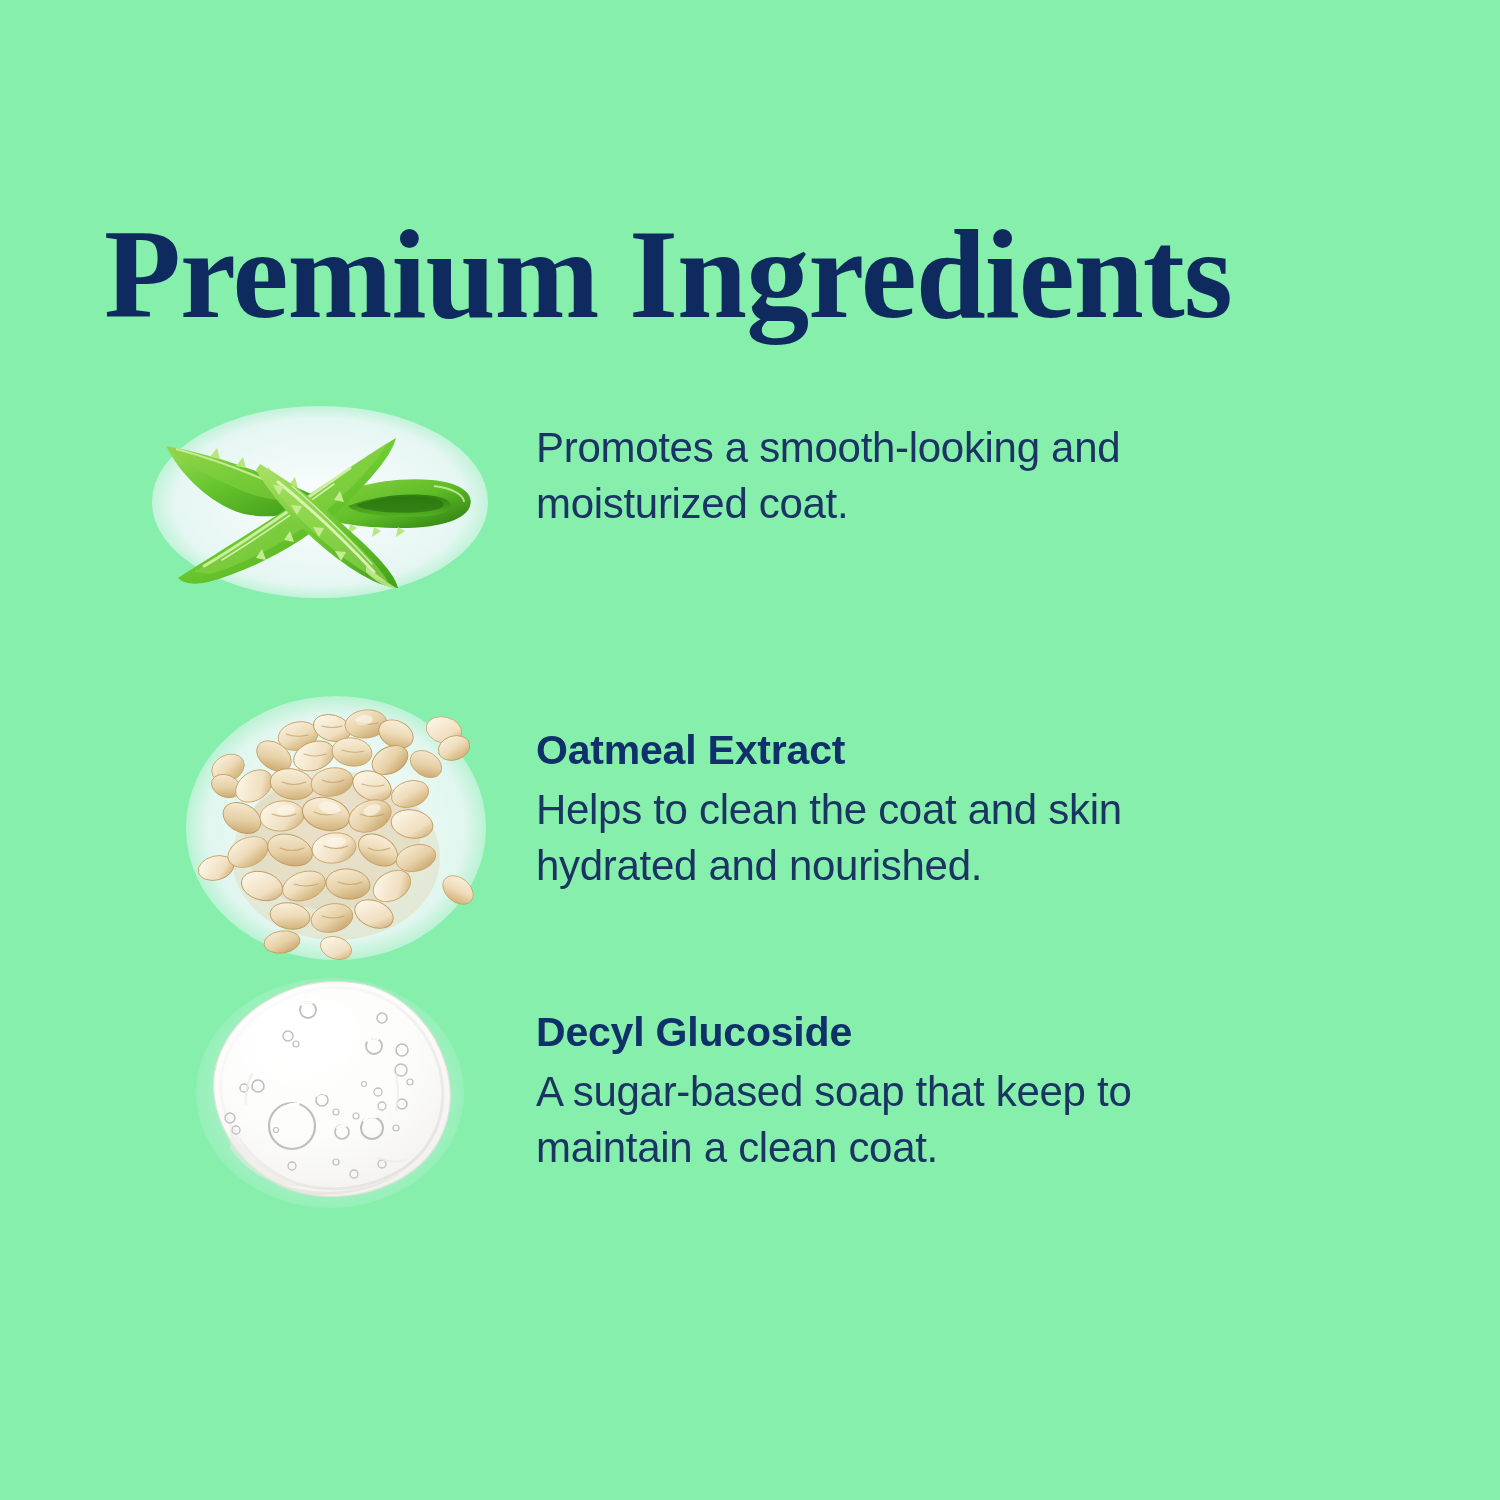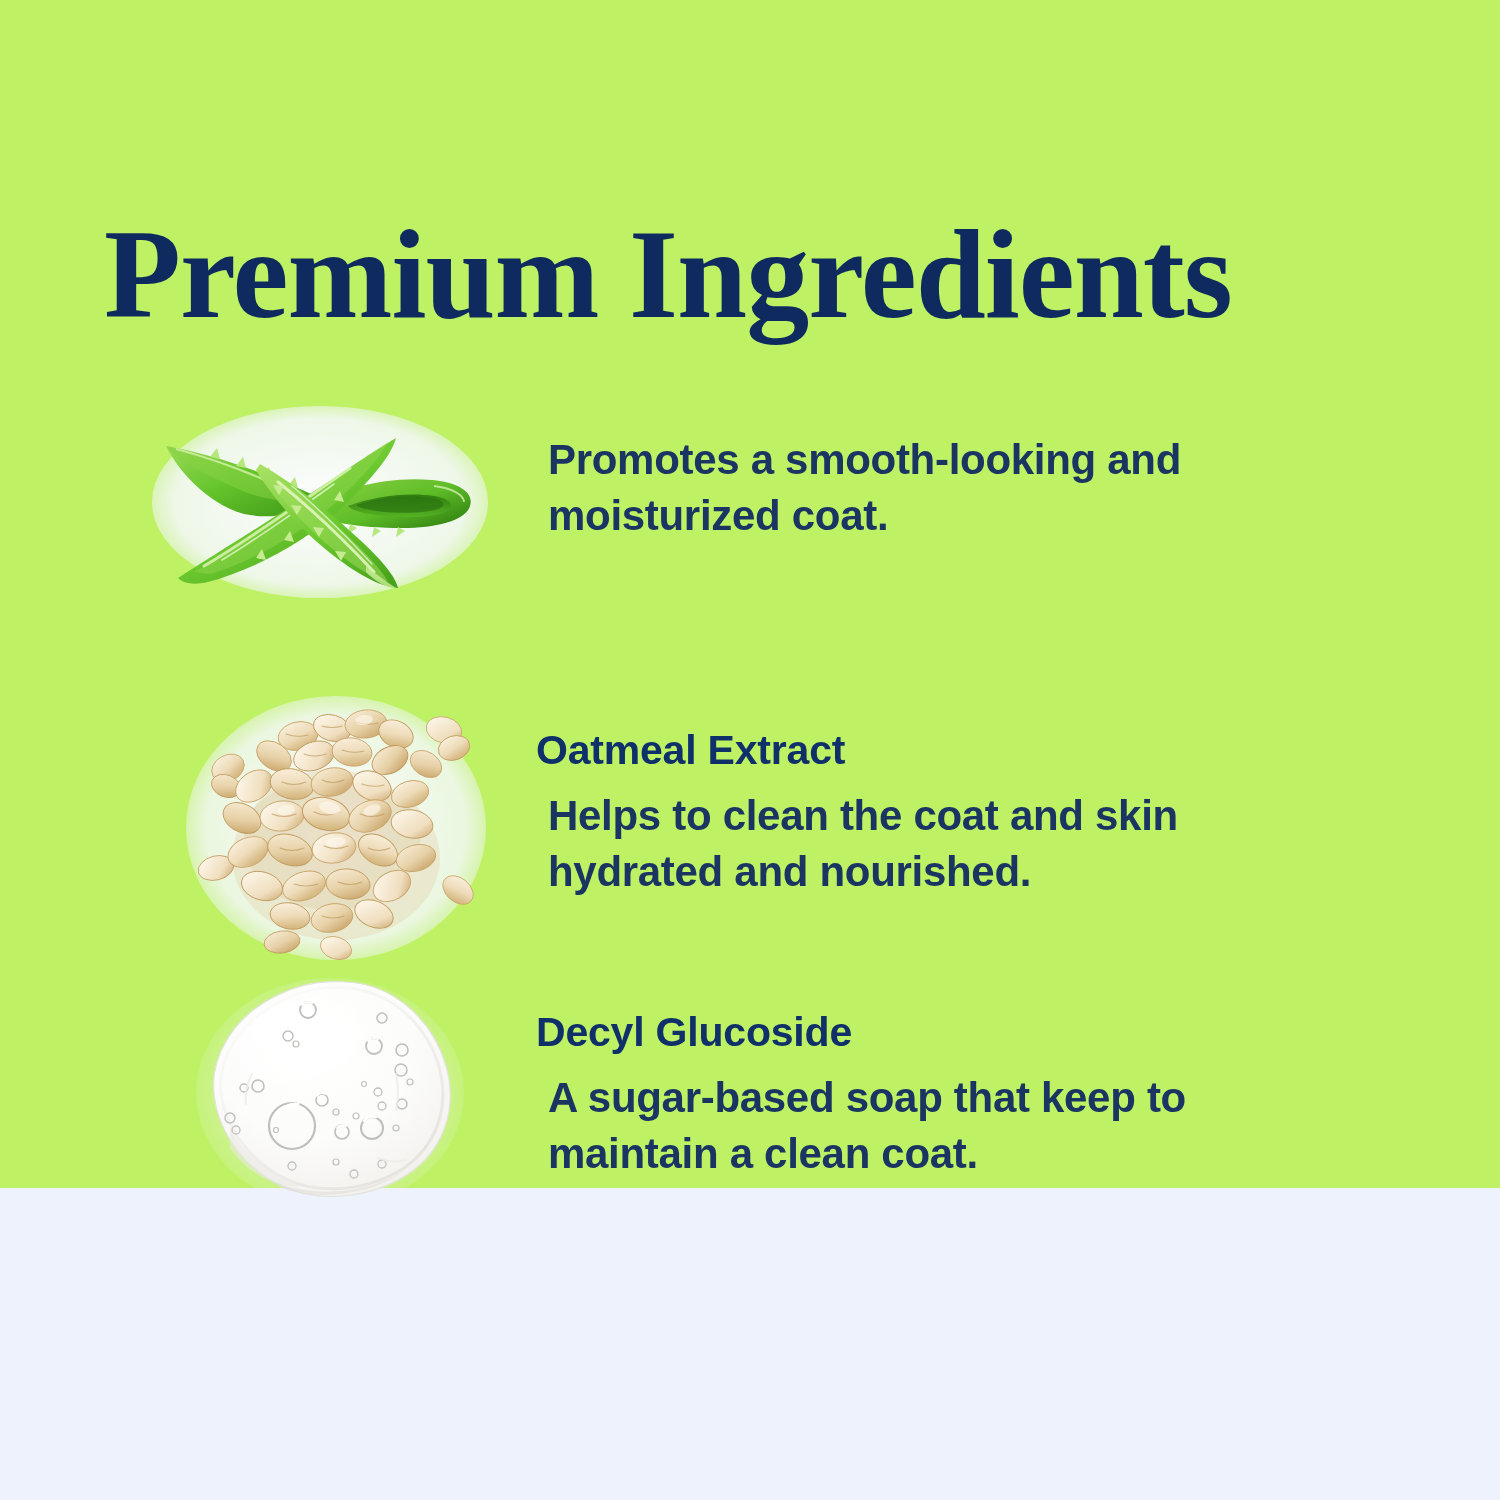--- a/index.html
+++ b/index.html
@@ -9,22 +9,22 @@
   body {
     width: 1500px;
     height: 1500px;
     background: #eef2fd;
     font-family: "Liberation Sans", sans-serif;
     overflow: hidden;
   }
   .page {
     position: relative;
     width: 1500px;
-    height: 1188px;
-    background: #bef264;
+    height: 1500px;
+    background: #86efac;
   }
 
   
   .page-title {
     position: absolute;
     left: 104px;
     top: 128px;
     font-family: "Liberation Serif", serif;
     font-weight: 700;
     font-size: 126px;
@@ -68,26 +68,26 @@
     font-family: "Liberation Sans", sans-serif;
     font-weight: 700;
     font-size: 41px;
     line-height: 52px;
     letter-spacing: -0.2px;
     color: #10306a;
     margin: 0 0 6px 0;
   }
   .ing-desc {
     font-family: "Liberation Sans", sans-serif;
-    font-weight: 700;
+    font-weight: 400;
     font-size: 42px;
     line-height: 56px;
     letter-spacing: -0.3px;
     color: #1b3563;
-    margin: 12px;
+    margin: 0;
     max-width: 720px;
   }
 
   
   .row-aloe .row-art  { left: 152px; top: 6px;  width: 330px; height: 190px; }
   .row-oat  .row-art  { left: 186px; top: 4px;  width: 300px; height: 270px; }
   .row-gel  .row-art  { left: 196px; top: 2px;  width: 268px; height: 230px; }
 
   .row-oat  .row-text { top: 38px; }
   .row-gel  .row-text { top: 30px; }

